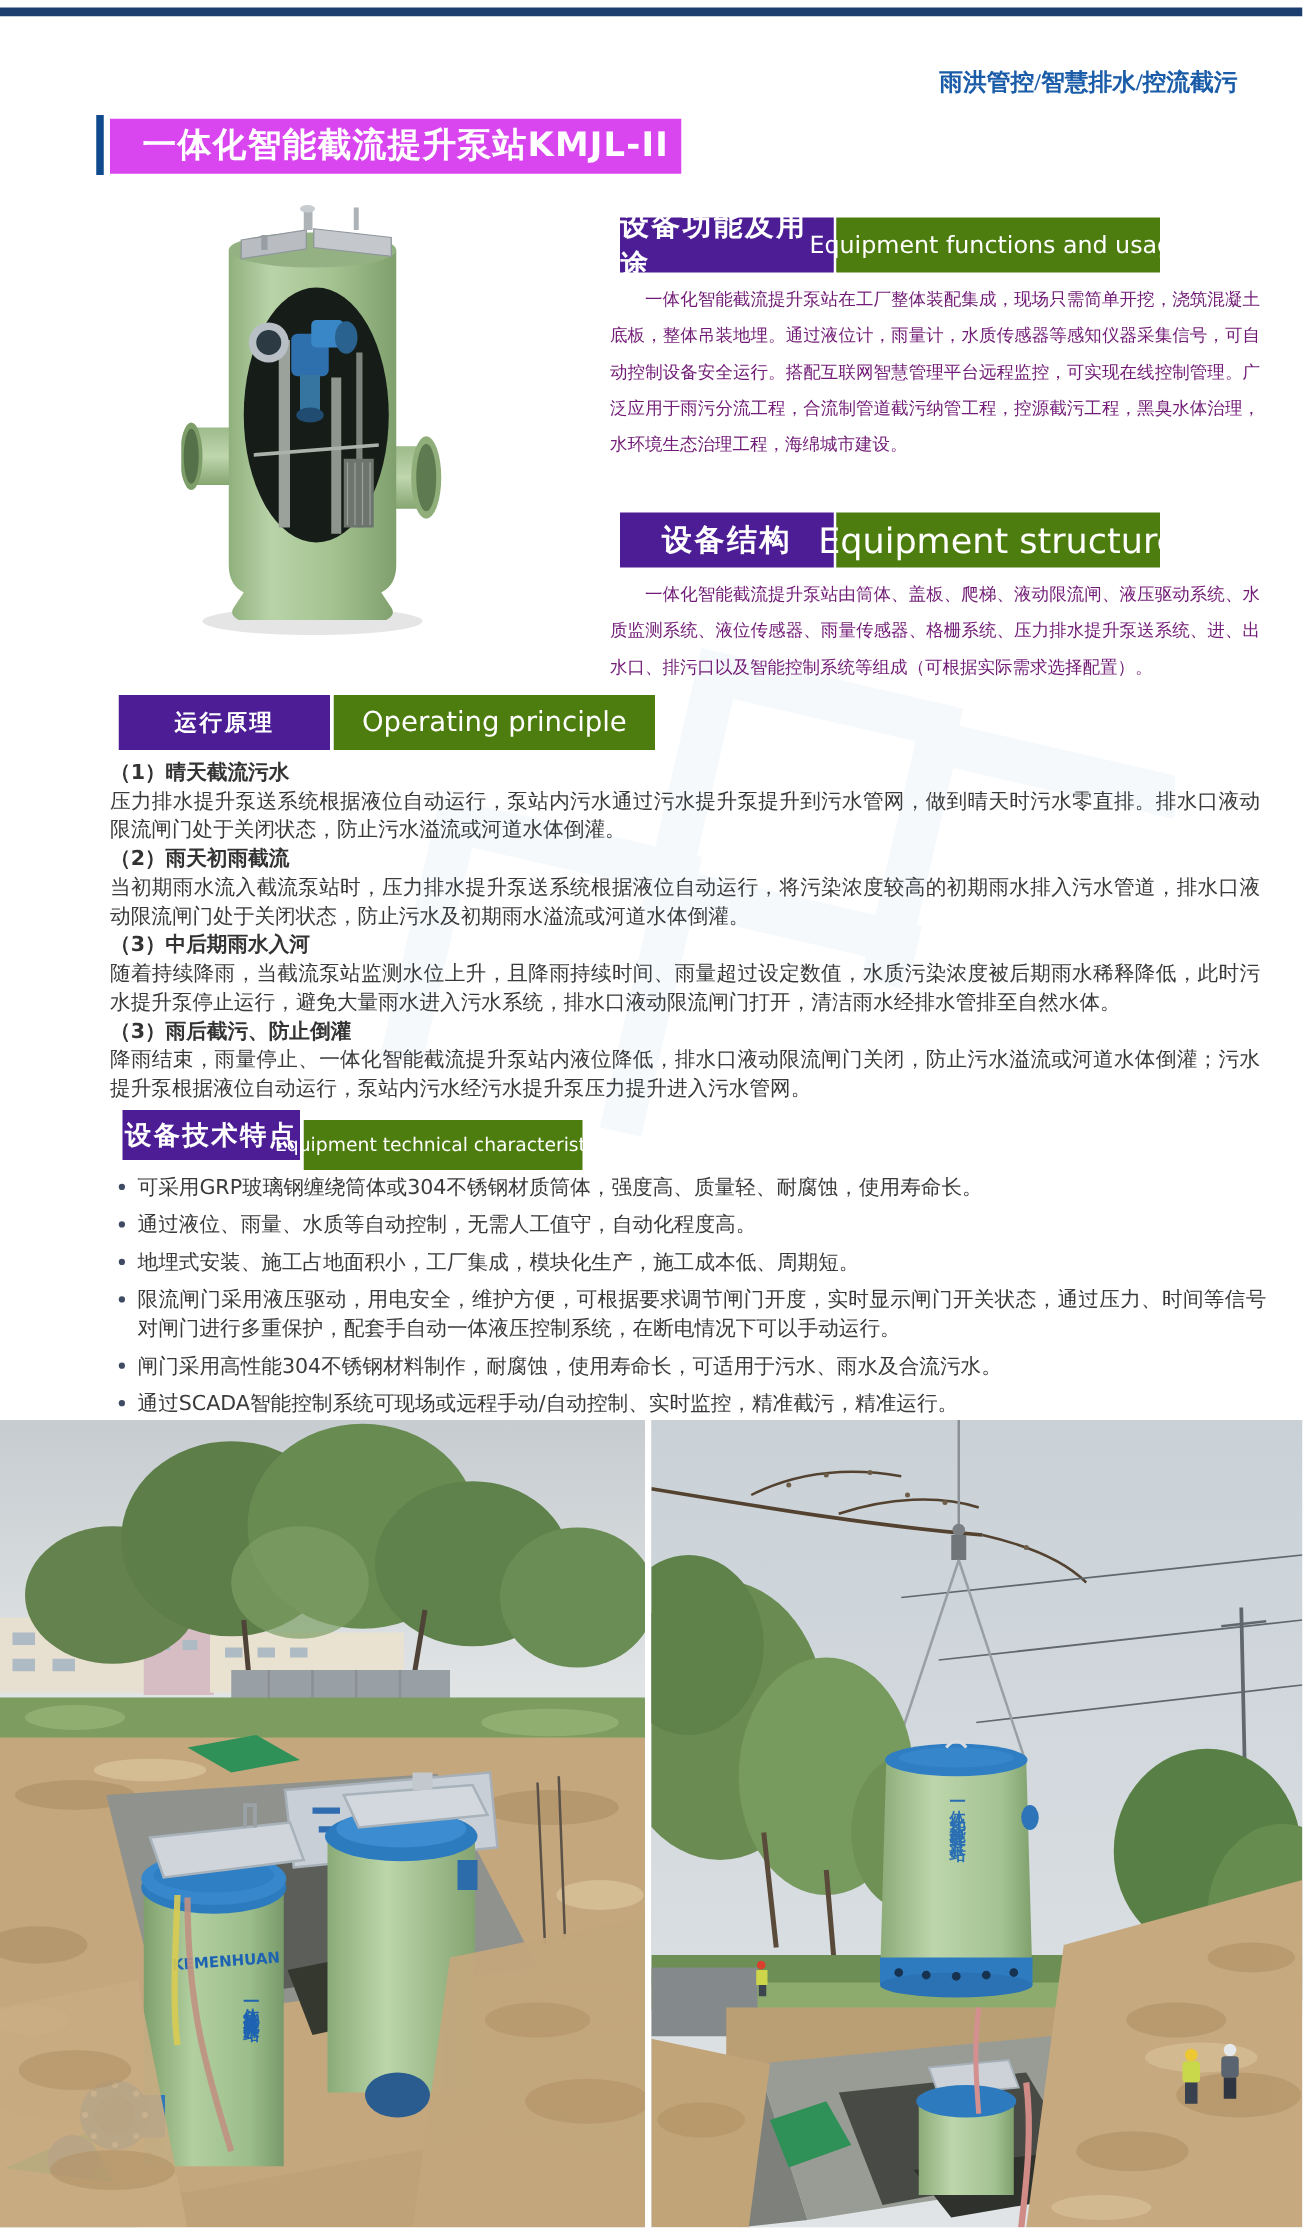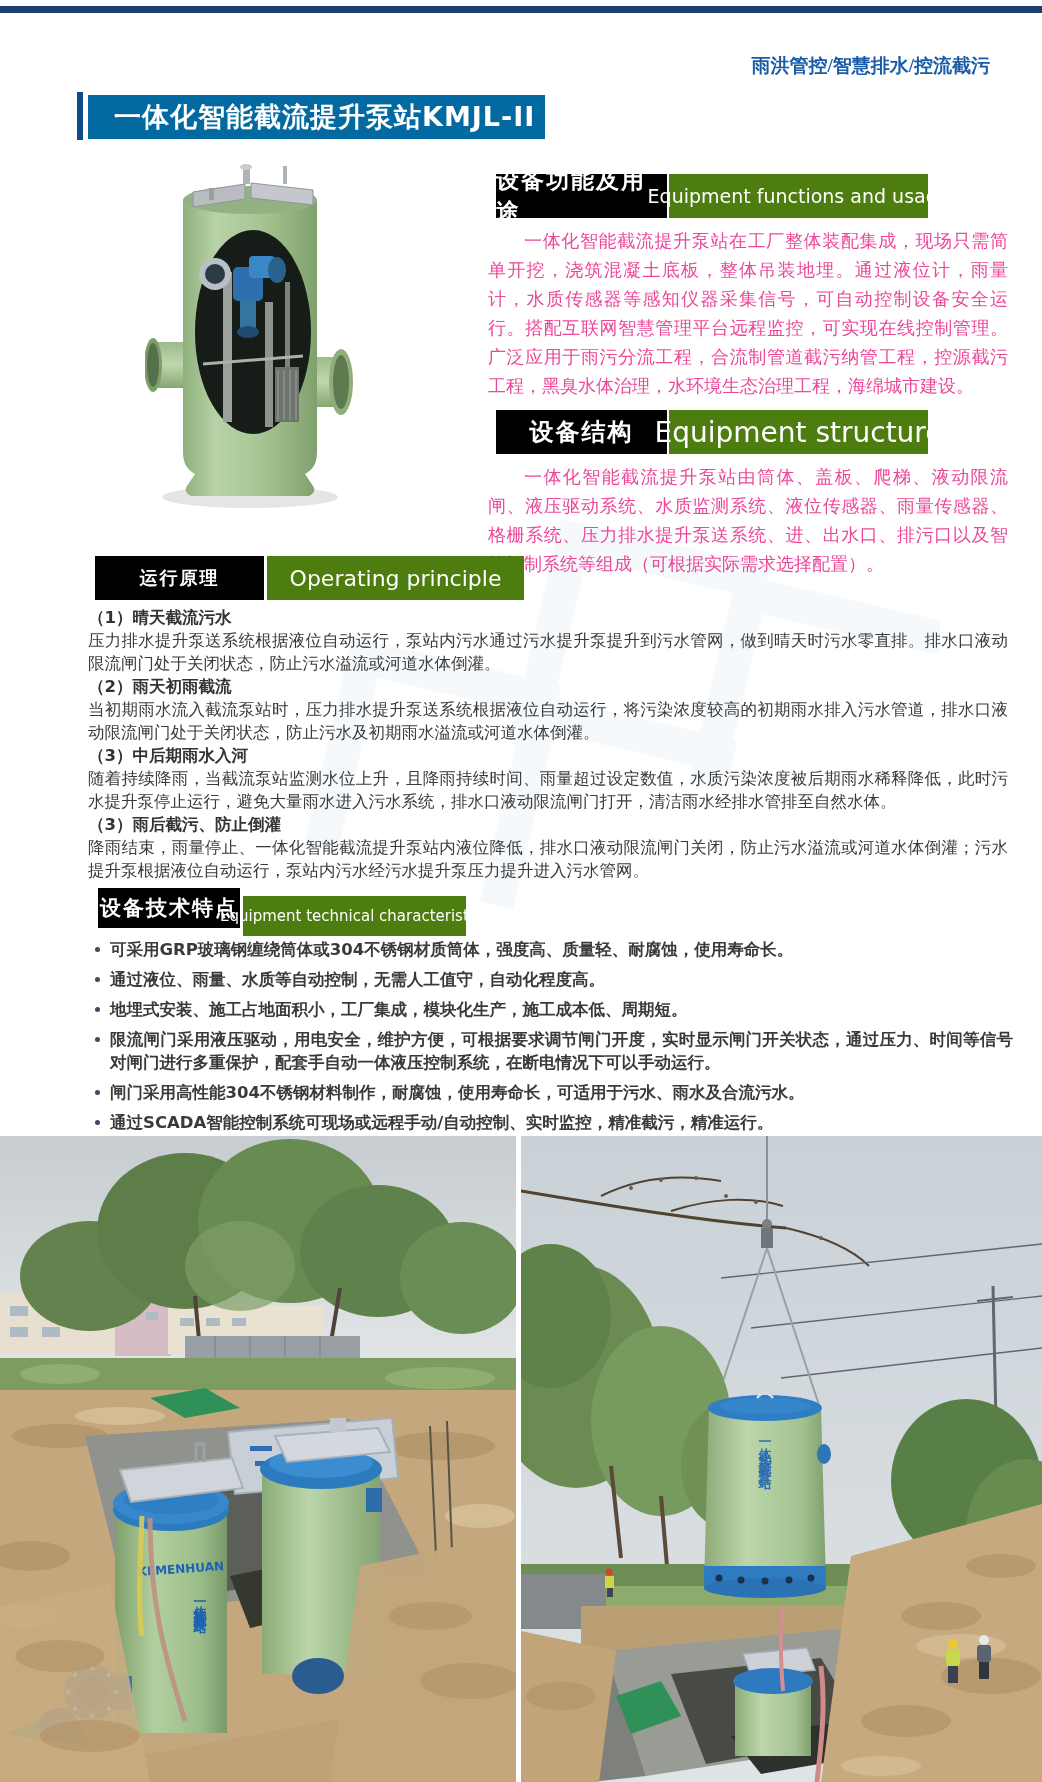--- a/index.html
+++ b/index.html
@@ -5,35 +5,35 @@
   html,body{margin:0;padding:0;}
   body{
     width:1042px;height:1782px;position:relative;background:#ffffff;
     font-family:"DejaVu Sans",sans-serif;overflow:hidden;color:#3c3c3c;
   }
   .abs{position:absolute;}
   .top-bar{left:0;top:6px;width:1042px;height:7px;background:#1c3e6e;}
   .tagline{top:53px;left:640px;width:350px;text-align:right;
     font-family:"Liberation Serif",serif;font-weight:bold;font-size:19px;color:#1a5ca8;}
   .title-accent{left:77px;top:92px;width:6px;height:48px;background:#0f4a8e;}
-  .title-box{left:88px;top:95px;width:457px;height:44px;background:#0369a1;
+  .title-box{left:88px;top:95px;width:457px;height:44px;background:#d946ef;
     color:#fff;font-weight:bold;font-size:27px;line-height:44px;padding-left:26px;
     letter-spacing:1px;box-sizing:border-box;white-space:nowrap;}
-  .sec-zh{background:#000000;color:#fff;font-weight:bold;display:flex;
+  .sec-zh{background:#4c1d95;color:#fff;font-weight:bold;display:flex;
     align-items:center;justify-content:center;letter-spacing:2px;}
   .sec-en{background:#4d7c0f;color:#fff;display:flex;align-items:center;
     justify-content:center;white-space:nowrap;}
-  .para{font-size:18px;line-height:29px;text-align:justify;color:#ec4899;
+  .para{font-size:14px;line-height:29px;text-align:justify;color:#701a75;
     text-indent:2em;font-weight:500;}
   .principle{left:88px;top:606px;width:920px;font-size:16.5px;line-height:23px;color:#3a3a3a;}
   .principle .ph{font-weight:bold;color:#333;}
   .principle .pb{text-align:justify;margin:0 0 0 0;}
   .features{left:88px;top:938px;width:925px;margin:0;padding:0;list-style:none;}
   .features li{position:relative;padding-left:22px;font-size:16.5px;line-height:23px;
-    margin-bottom:7px;text-align:justify;color:#3a3a3a;font-weight:bold;}
+    margin-bottom:7px;text-align:justify;color:#3a3a3a;}
   .features li::before{content:"";position:absolute;left:7px;top:9px;width:5px;height:5px;
     border-radius:50%;background:#3f4b63;}
   .photos{left:0;top:1136px;width:1042px;height:646px;}
   .photo{position:absolute;top:0;height:646px;overflow:hidden;background:#d5d8da;}
   .photo svg{display:block;}
   .watermark{left:180px;top:270px;width:760px;height:720px;pointer-events:none;opacity:.5;}
   svg text{font-family:"DejaVu Sans",sans-serif;}
 </style>
 </head>
 <body>

